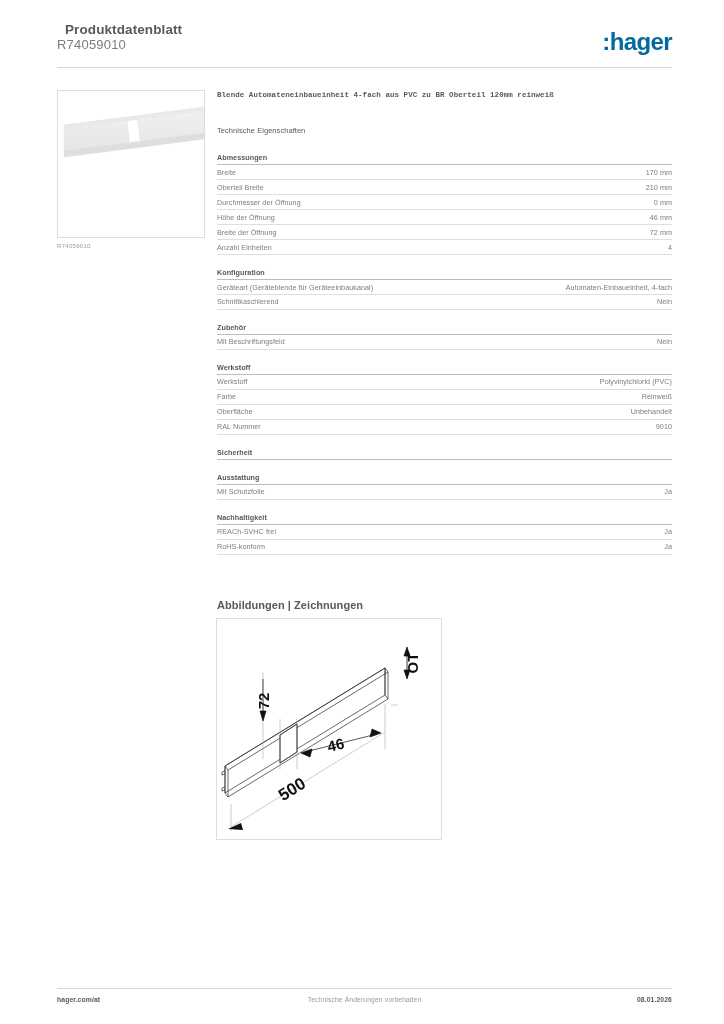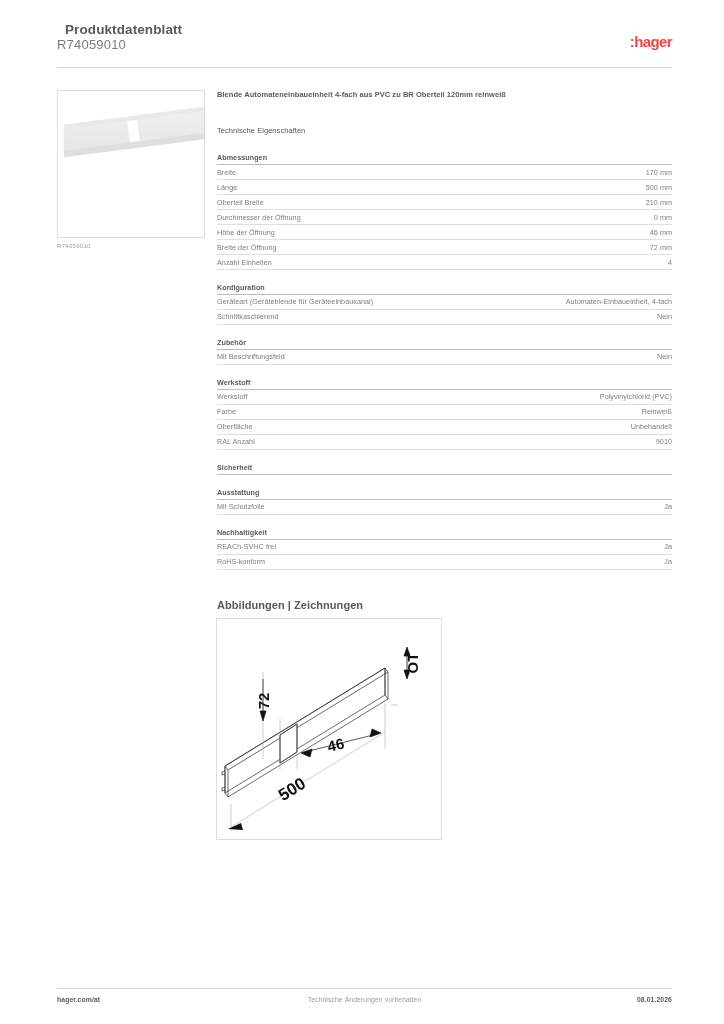--- a/index.html
+++ b/index.html
@@ -28,23 +28,23 @@
   .doc-ref {
     font-size:13px;
     font-weight:normal;
     color:#7b7c7e;
     line-height:16px;
     letter-spacing:0.2px;
   }
   .logo {
     position:absolute;
     right:0; top:8px;
-    font-size:15px;
-    font-weight:bold;
-    color:#ef4444;
+    font-size:24px;
+    font-weight:bold;
+    color:#0369a1;
     letter-spacing:-0.6px;
     line-height:24px;
   }
   .header-rule {
     position:absolute;
     left:57px; top:67px;
     width:615px; height:1px;
     background:#d5d6d8;
   }
 
@@ -76,20 +76,21 @@
     left:217px; top:90px;
     width:455px;
   }
   .product-name {
     font-size:7.5px;
     font-weight:bold;
     color:#58595b;
     letter-spacing:0.05px;
     line-height:10px;
     margin-bottom:26px;
+    font-family:Liberation Mono, monospace;
   }
   .section-intro {
     font-size:7.5px;
     font-weight:normal;
     color:#58595b;
     letter-spacing:0.05px;
     margin-bottom:18px;
   }
   .spec-group { margin-bottom:13px; }
   .group-title {
@@ -198,24 +199,20 @@
   <div class="product-name">Blende Automateneinbaueinheit 4-fach aus PVC zu BR Oberteil 120mm reinweiß</div>
   <div class="section-intro">Technische Eigenschaften</div>
   <div id="spec-groups-container">
       <div class="spec-group">
         <div class="group-title">Abmessungen</div>
         <div class="spec-row">
           <span class="spec-label">Breite</span>
           <span class="spec-value">170 mm</span>
         </div>
         <div class="spec-row">
-          <span class="spec-label">Länge</span>
-          <span class="spec-value">500 mm</span>
-        </div>
-        <div class="spec-row">
           <span class="spec-label">Oberteil Breite</span>
           <span class="spec-value">210 mm</span>
         </div>
         <div class="spec-row">
           <span class="spec-label">Durchmesser der Öffnung</span>
           <span class="spec-value">0 mm</span>
         </div>
         <div class="spec-row">
           <span class="spec-label">Höhe der Öffnung</span>
           <span class="spec-value">46 mm</span>
@@ -255,21 +252,21 @@
         </div>
         <div class="spec-row">
           <span class="spec-label">Farbe</span>
           <span class="spec-value">Reinweiß</span>
         </div>
         <div class="spec-row">
           <span class="spec-label">Oberfläche</span>
           <span class="spec-value">Unbehandelt</span>
         </div>
         <div class="spec-row">
-          <span class="spec-label">RAL Anzahl</span>
+          <span class="spec-label">RAL Nummer</span>
           <span class="spec-value">9010</span>
         </div>
       </div>
       <div class="spec-group">
         <div class="group-title">Sicherheit</div>
       </div>
       <div class="spec-group">
         <div class="group-title">Ausstattung</div>
         <div class="spec-row">
           <span class="spec-label">Mit Schutzfolie</span>

